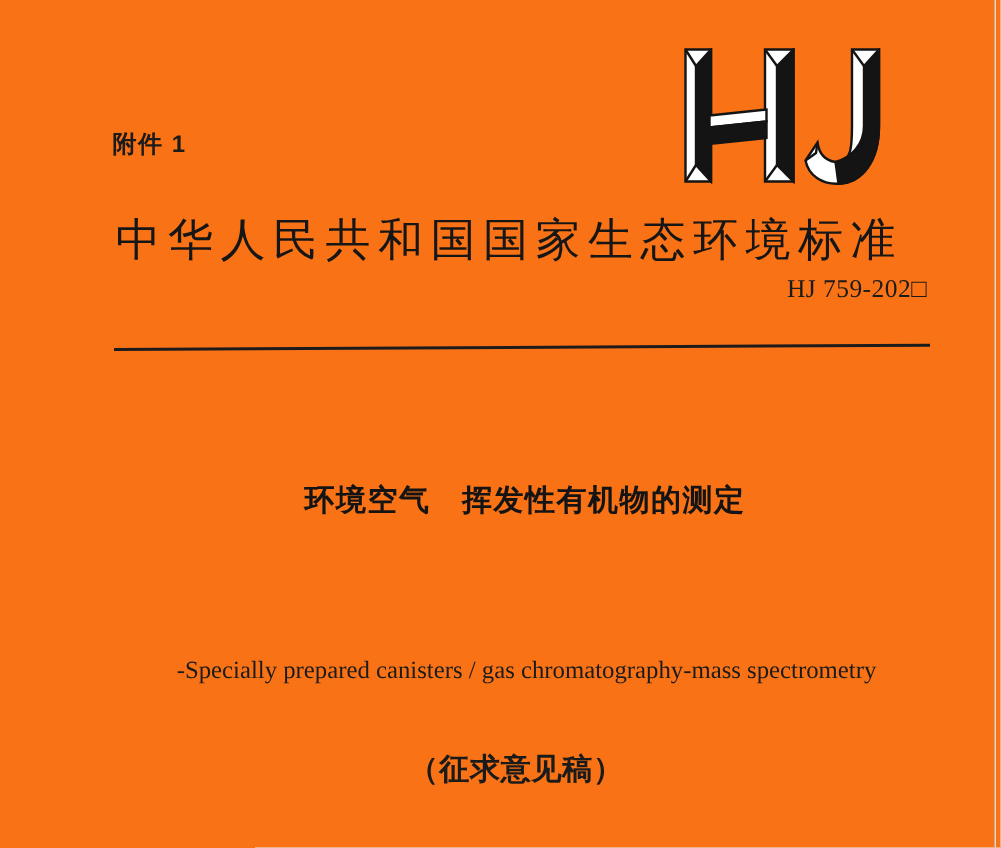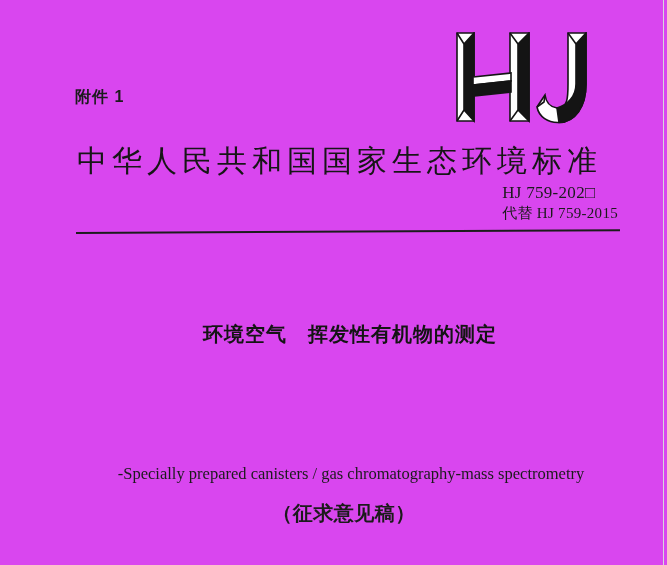--- a/index.html
+++ b/index.html
@@ -1,20 +1,20 @@
 <!DOCTYPE html>
 <html><head>
 <meta charset="utf-8">
 <style>
   html, body { margin: 0; padding: 0; background: #e8e8e8; }
   .page {
     position: relative;
     width: 667px;
     height: 565px;
-    background: #d946ef;
+    background: #f97316;
     overflow: hidden;
     color: #1b1b1b;
     font-family: "Liberation Serif", "DejaVu Serif", serif;
   }
   .scan-edge {
     position: absolute; top: 0; right: 3px; width: 1px; height: 100%;
     background: #d8d8d8;
   }
   .attachment {
     position: absolute; left: 75px; top: 87px;
@@ -49,21 +49,21 @@
   }
   .cn1 { top: 320px; }
   .cn2 { top: 362px; }
   .en-title {
     position: absolute; left: 351px; transform: translateX(-50%);
     white-space: nowrap;
     font-family: "Liberation Serif", "DejaVu Serif", serif;
     font-size: 16.5px; line-height: 1.2; color: #1b1b1b;
   }
   .en1 { top: 418px; }
-  .en2 { top: 464px; }
+  .en2 { top: 437px; }
   .draft {
     position: absolute; left: 344px; top: 501px; transform: translateX(-50%);
     white-space: nowrap;
     font-family: "Liberation Sans", "DejaVu Sans", sans-serif;
     font-weight: bold; font-size: 20px; line-height: 1.2; letter-spacing: 0.5px; text-align: center;
   }
 </style>
 </head>
 <body>
 
@@ -93,21 +93,20 @@
       <path d="M120,12 L130,1 L130,52 C130,75 119,90 103,90.5 L101,76 C112,73 120,64 120,52 Z" fill="#141414"></path>
 
       <path d="M81,75 L88,70 L89,63"></path>
     </g>
   </svg>
 
   <h1 class="heading">中华人民共和国国家生态环境标准</h1>
 
   <div class="stdnum">
     <div class="num">HJ 759-202□</div>
-    <div class="rep">代替 HJ 759-2015</div>
   </div>
 
   <div class="rule"></div>
 
   <div class="cn-title cn1">环境空气　挥发性有机物的测定</div>
 
 
 
   <div class="en-title en2">-Specially prepared canisters / gas chromatography-mass spectrometry</div>
 

